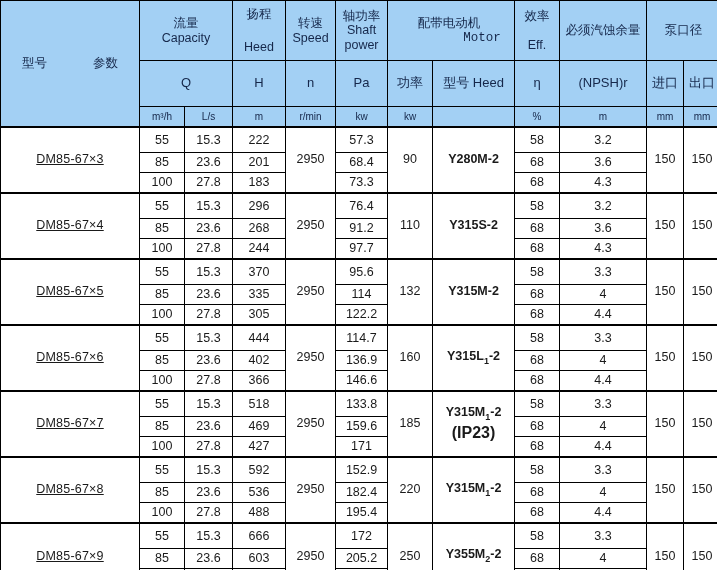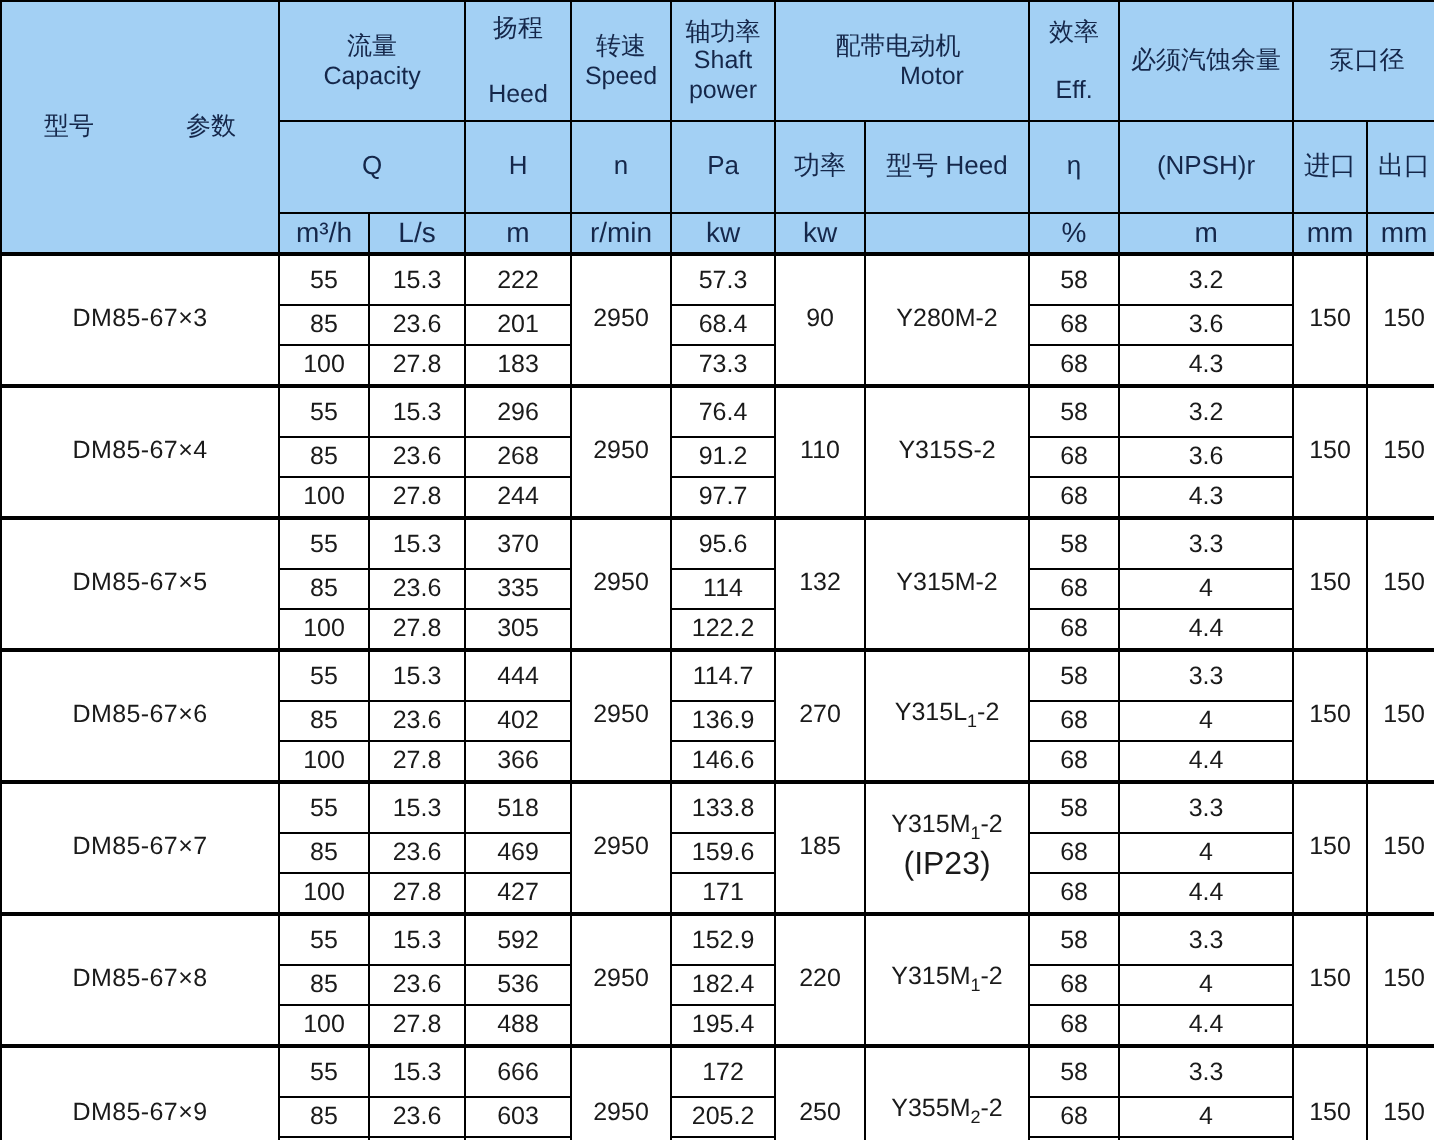--- a/index.html
+++ b/index.html
@@ -39,21 +39,21 @@
     font-size: 12.5px;
   }
   .hd-sym {
     background: #a3d0f4 !important;
     color: #15274a;
     font-size: 13px;
   }
   .hd-unit {
     background: #a3d0f4 !important;
     color: #15274a;
-    font-size: 14px;
+    font-size: 10px;
   }
   .hd .cn {
     display: block;
     font-size: 12.5px;
   }
   .hd .en {
     display: block;
     font-size: 12.5px;
   }
   
@@ -66,35 +66,36 @@
     font-size: 12.5px;
   }
   .corner-inner {
     display: flex;
     justify-content: center;
     gap: 46px;
     align-items: center;
   }
 
   .motor-cell .cn { display:block; text-align:center; margin-left:-4px; }
-  .motor-cell .en { display:block; text-align:left; margin-left:62px; }
+  .motor-cell .en { display:block; text-align:center; margin-left:62px;font-family:Liberation Mono, monospace; }
 
   .eff-cell .cn { display:block; }
   .eff-cell .en { display:block; margin-top:14px; }
 
   .heed-cell .cn { display:block; }
   .heed-cell .en { display:block; margin-top:18px; }
 
   
   .model-cell {
     font-size: 12.5px;
     letter-spacing: 0.2px;
+    text-decoration: underline;
   }
   .num { font-size: 12.5px; }
-  .type-cell { font-size: 12.5px; }
+  .type-cell { font-size: 12.5px; font-weight: bold; }
   .type-cell .sub { font-size: 9px; vertical-align: sub; }
   .type-cell .ip { display:block; font-size: 16px; margin-top: 2px; }
 
   .grp-top { border-top: 2px solid #000000 !important; }
 
   .r1 { height: 26px; }
   .r2 { height: 20px; }
   .r3 { height: 20px; }
 </style>
 </head>
@@ -279,21 +280,21 @@
         <td class="num">68</td>
         <td class="num">4.4</td>
       </tr>
       <tr class="r1">
         <td class="model-cell num grp-top" rowspan="3">DM85-67×6</td>
         <td class="num grp-top">55</td>
         <td class="num grp-top">15.3</td>
         <td class="num grp-top">444</td>
         <td class="num grp-top" rowspan="3">2950</td>
         <td class="num grp-top">114.7</td>
-        <td class="num grp-top" rowspan="3">270</td>
+        <td class="num grp-top" rowspan="3">160</td>
         <td class="type-cell grp-top" rowspan="3">Y315L<span class="sub">1</span>-2</td>
         <td class="num grp-top">58</td>
         <td class="num grp-top">3.3</td>
         <td class="num grp-top" rowspan="3">150</td>
         <td class="num grp-top" rowspan="3">150</td>
       </tr>
       <tr class="r2">
         <td class="num">85</td>
         <td class="num">23.6</td>
         <td class="num">402</td>

